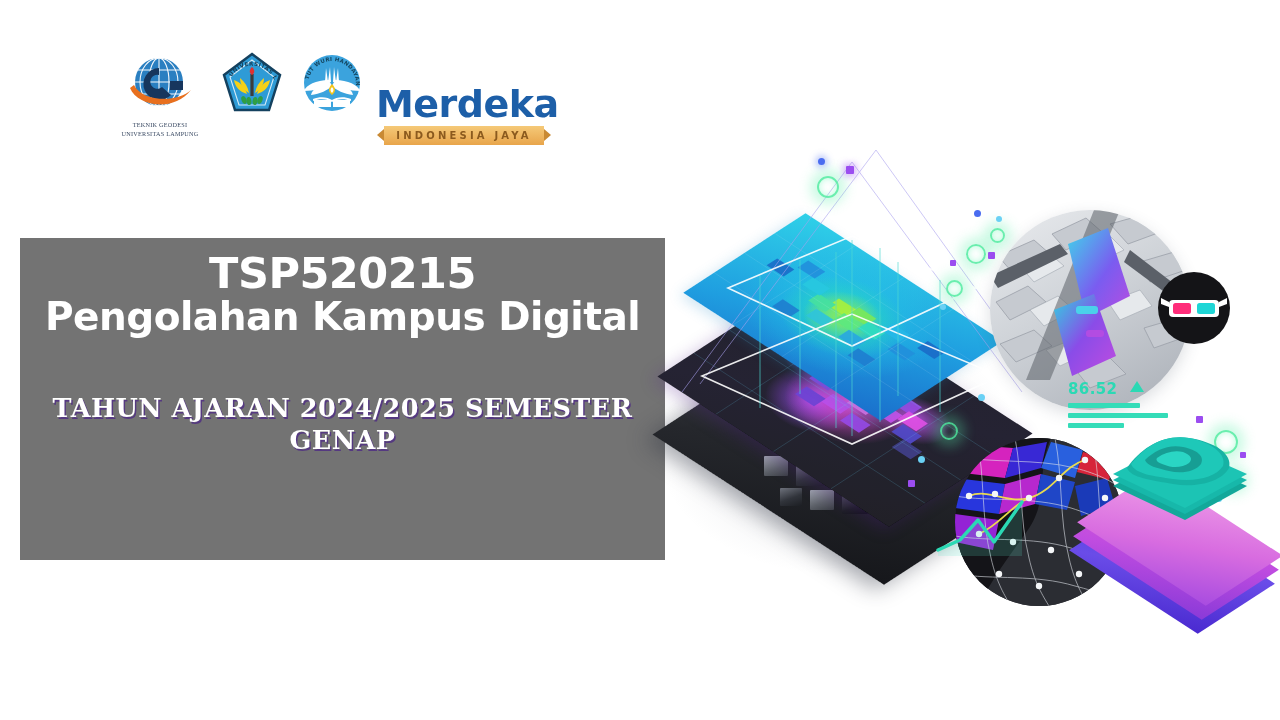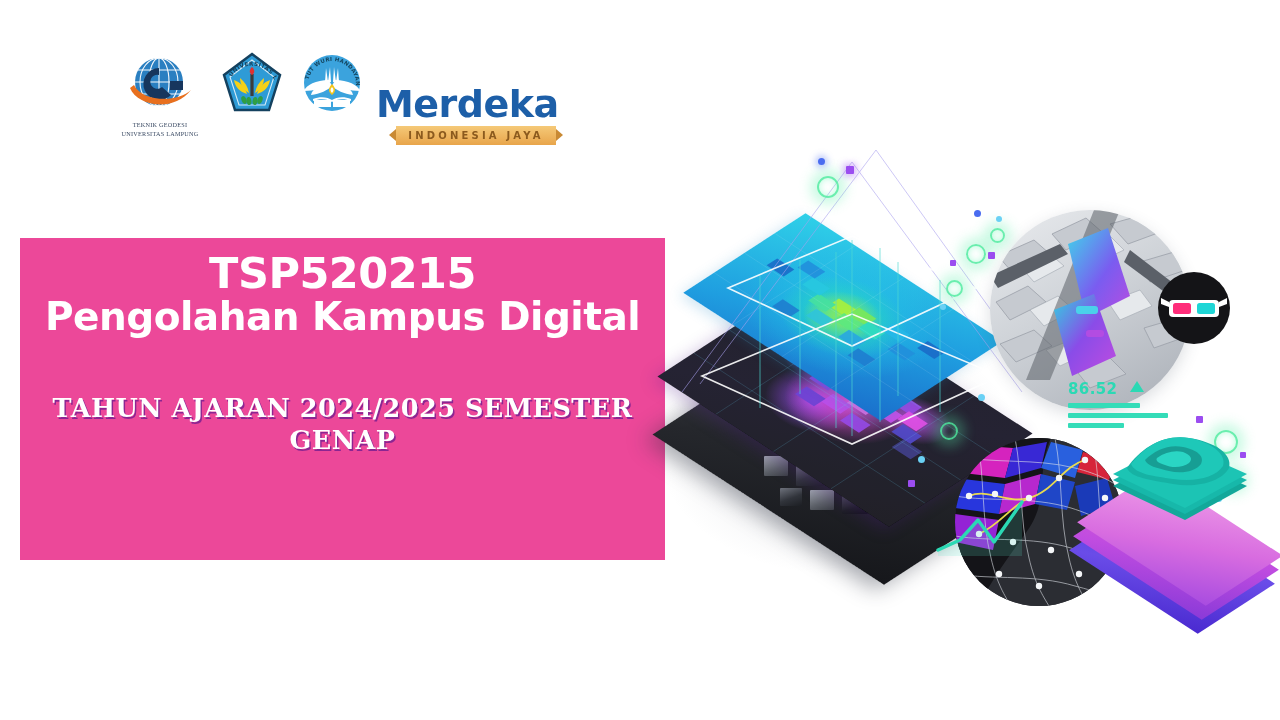--- a/index.html
+++ b/index.html
@@ -45,21 +45,21 @@
   #logo-km { width: 178px; height: 100px; }
   #logo-km .km-line {
     font-family: "DejaVu Sans", sans-serif;
     font-weight: bold;
     color: #1d5fa8;
     letter-spacing: -.5px;
   }
   #logo-km .km-l1 { position: absolute; left: 6px; top: 6px; font-size: 35px; }
   #logo-km .km-l2 { position: absolute; left: 0px; top: 34px; font-size: 38px; }
   #logo-km .km-ribbon {
-    position: absolute; left: 20px; top: 78px;
+    position: absolute; left: 8px; top: 78px;
     width: 160px; height: 19px;
     background: linear-gradient(#f5c978, #e8a54b);
     display: flex; align-items: center; justify-content: center;
   }
   #logo-km .km-ribbon::before,
   #logo-km .km-ribbon::after {
     content:""; position:absolute; top: 3px;
     width: 0; height: 0; border-style: solid;
   }
   #logo-km .km-ribbon::before { left: -7px;
@@ -69,21 +69,21 @@
   #logo-km .km-ribbon span {
     font-family: "DejaVu Sans", sans-serif; font-weight: bold;
     font-size: 10px; letter-spacing: 3.2px; color: #8b5a1e;
   }
 
   
   #title-block {
     position: absolute;
     left: 20px; top: 238px;
     width: 645px; height: 322px;
-    background: #ec4899;
+    background: #737373;
     color: #ffffff;
     text-align: center;
   }
   #course-code {
     font-family: "DejaVu Sans", sans-serif;
     font-weight: bold;
     font-size: 43px;
     line-height: 1.0;
     padding-top: 14px;
     letter-spacing: -0.5px;

